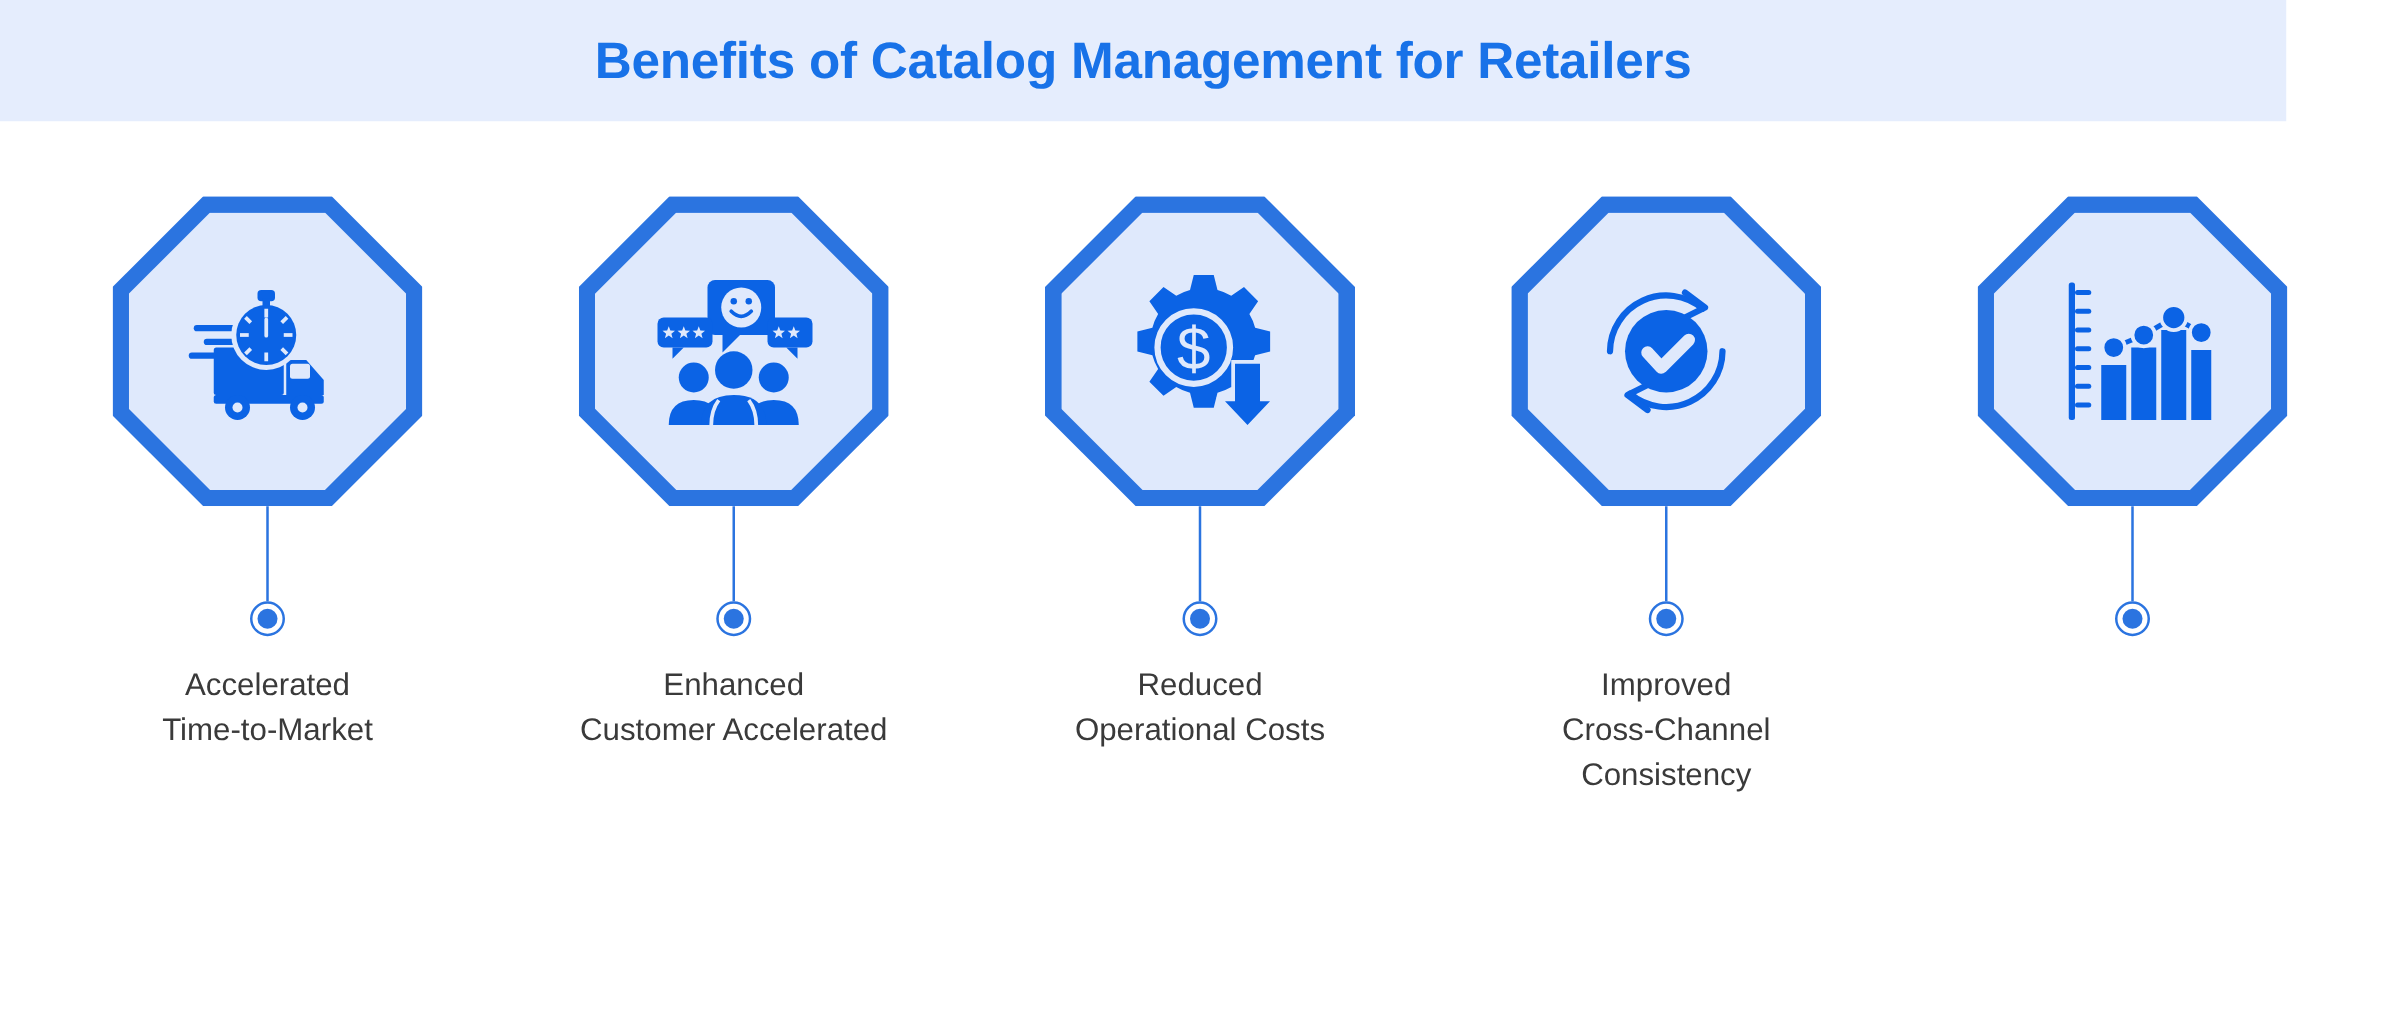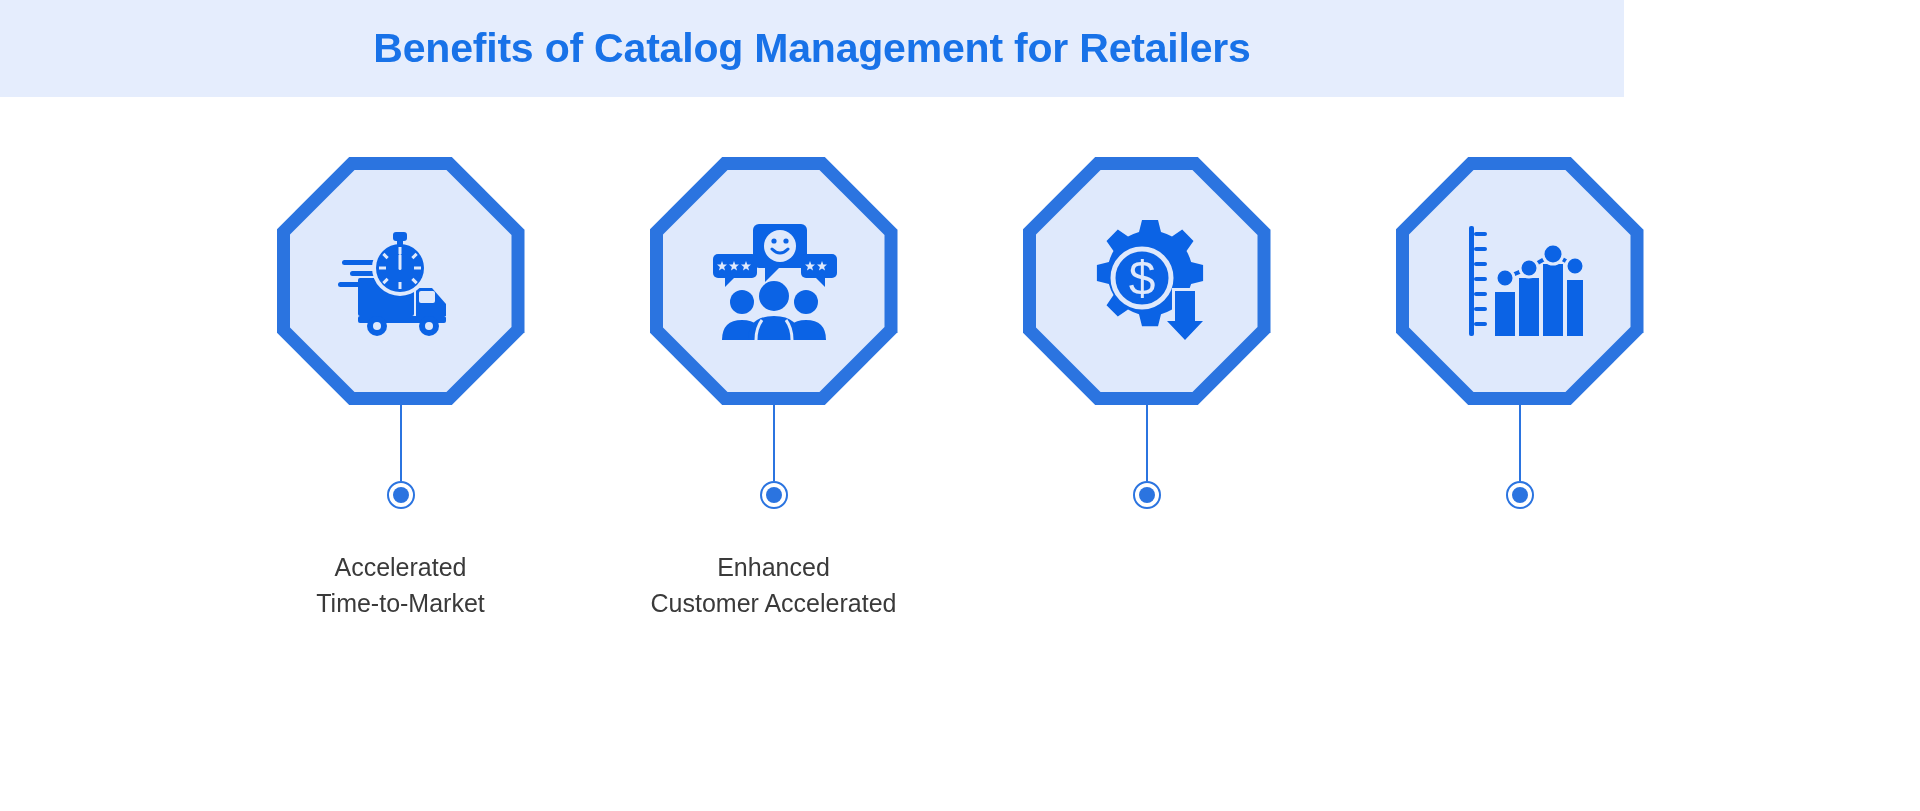--- a/index.html
+++ b/index.html
@@ -10,21 +10,21 @@
   body {
     width: 1920px;
     height: 811px;
     font-family: "Liberation Sans", sans-serif;
     overflow: hidden;
     position: relative;
   }
 
   
   .header-band {
-    width: 1624px;
+    width: 1829px;
     height: 97px;
     background: #e5edfd;
     display: flex;
     align-items: center;
     justify-content: center;
     box-sizing: border-box;
   }
   .header-title {
     font-size: 41px;
     font-weight: bold;
@@ -107,21 +107,21 @@
   }
   .connector-node-dot {
     width: 16px;
     height: 16px;
     border-radius: 50%;
     background: #2b74e0;
   }
 
   
   .caption {
-    margin-top: 40px;
+    margin-top: 21px;
     text-align: center;
     font-size: 25px;
     line-height: 36px;
     color: #3a3a3a;
     max-width: 330px;
     white-space: pre-line;
   }
 </style>
 </head>
 <body>
@@ -259,22 +259,52 @@
           </g>
         </g>
       </svg>
     </div>
     <div class="connector">
       <div class="connector-line"></div>
       <div class="connector-node">
         <div class="connector-node-dot"></div>
       </div>
     </div>
-  </div>
-
+    <div class="caption">Reduced
+Operational Costs</div>
+  </div>
+
+  <div class="item">
+    <div class="octagon-wrap">
+      <div class="octagon-outer"></div>
+      <div class="octagon-inner"></div>
+      <svg class="octagon-icon" viewBox="0 0 130 130">
+        <g>
+
+          <path d="M20 65 a45 45 0 0 1 74 -34" stroke="#0b63e5" stroke-width="5" fill="none" stroke-linecap="round"></path>
+          <path d="M110 65 a45 45 0 0 1 -74 34" stroke="#0b63e5" stroke-width="5" fill="none" stroke-linecap="round"></path>
+
+          <path d="M80 18 l16 12 l-18 9" stroke="#0b63e5" stroke-width="5" fill="none" stroke-linecap="round" stroke-linejoin="round"></path>
+          <path d="M50 112 l-16 -12 l18 -9" stroke="#0b63e5" stroke-width="5" fill="none" stroke-linecap="round" stroke-linejoin="round"></path>
+
+          <circle cx="65" cy="65" r="33" fill="#0b63e5"></circle>
+          <path d="M50 66 l11 12 l22 -22" stroke="#dfe9fc" stroke-width="10" fill="none" stroke-linecap="round" stroke-linejoin="round"></path>
+        </g>
+      </svg>
+    </div>
+    <div class="connector">
+      <div class="connector-line"></div>
+      <div class="connector-node">
+        <div class="connector-node-dot"></div>
+      </div>
+    </div>
+    <div class="caption">Improved
+Cross-Channel
+Consistency</div>
+  </div>
 
   <div class="item">
     <div class="octagon-wrap">
       <div class="octagon-outer"></div>
       <div class="octagon-inner"></div>
       <svg class="octagon-icon" viewBox="0 0 130 130">
         <g fill="#0b63e5">
 
           <rect x="14" y="10" width="5" height="110" rx="2"></rect>
           <g>

